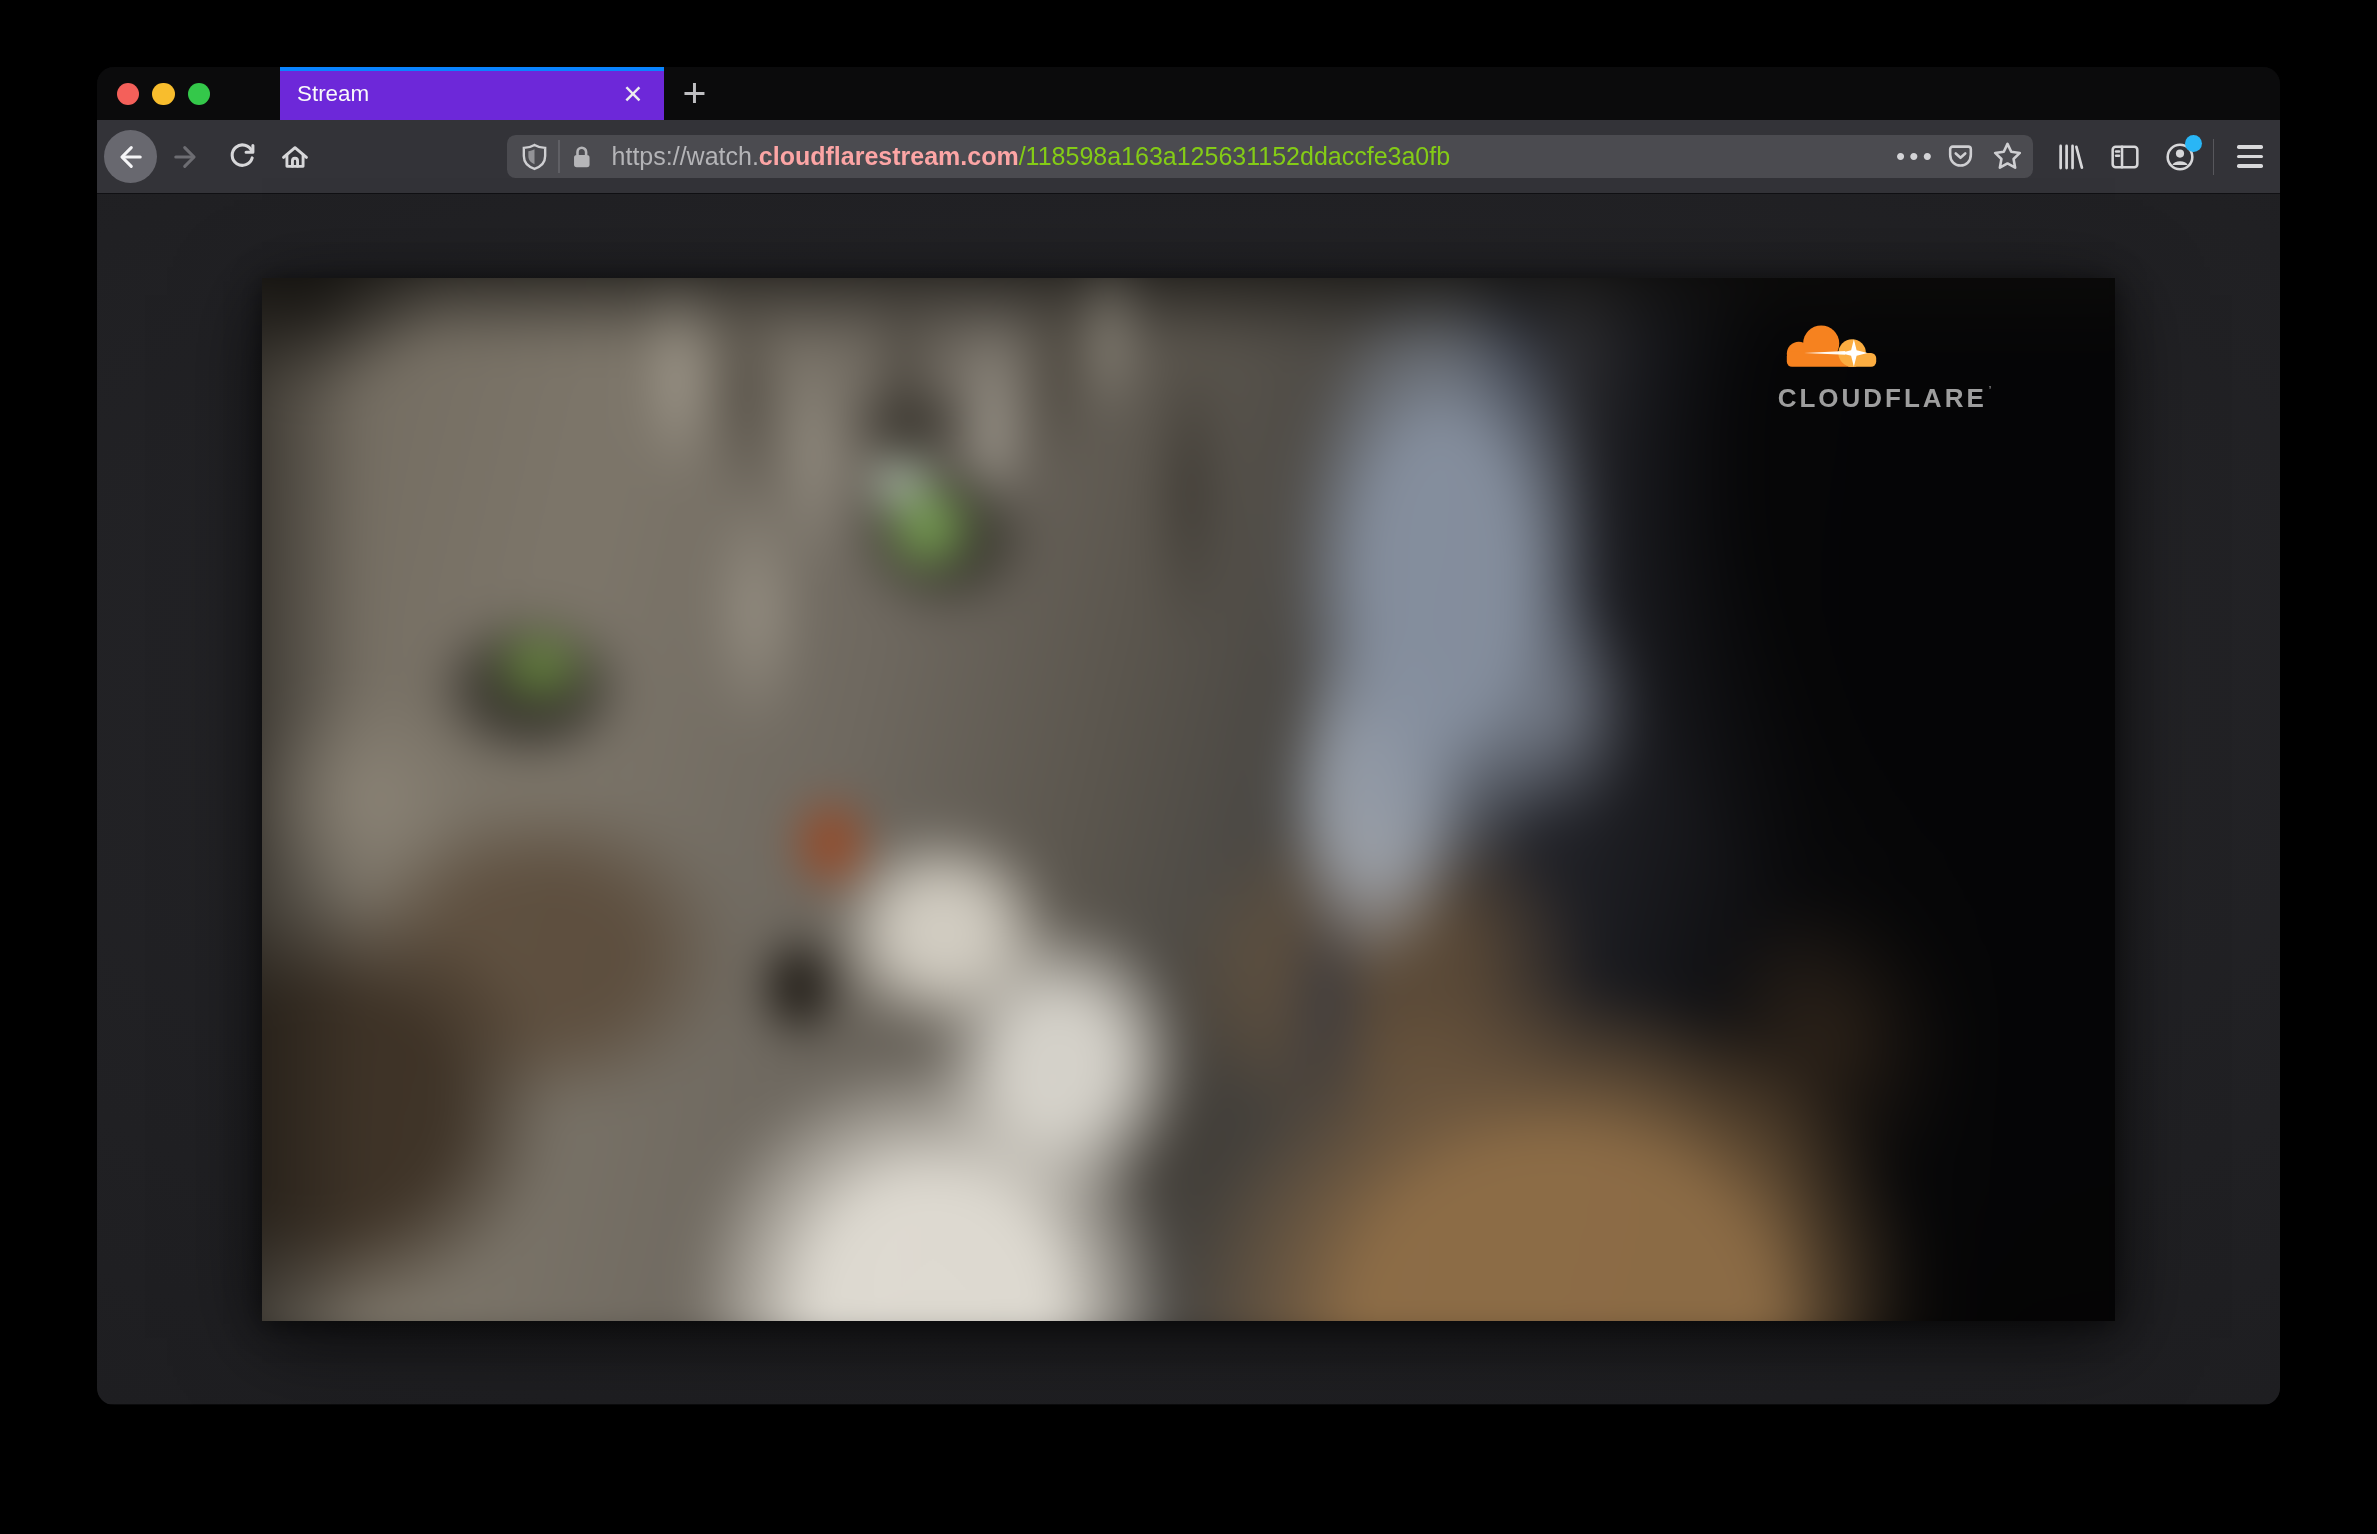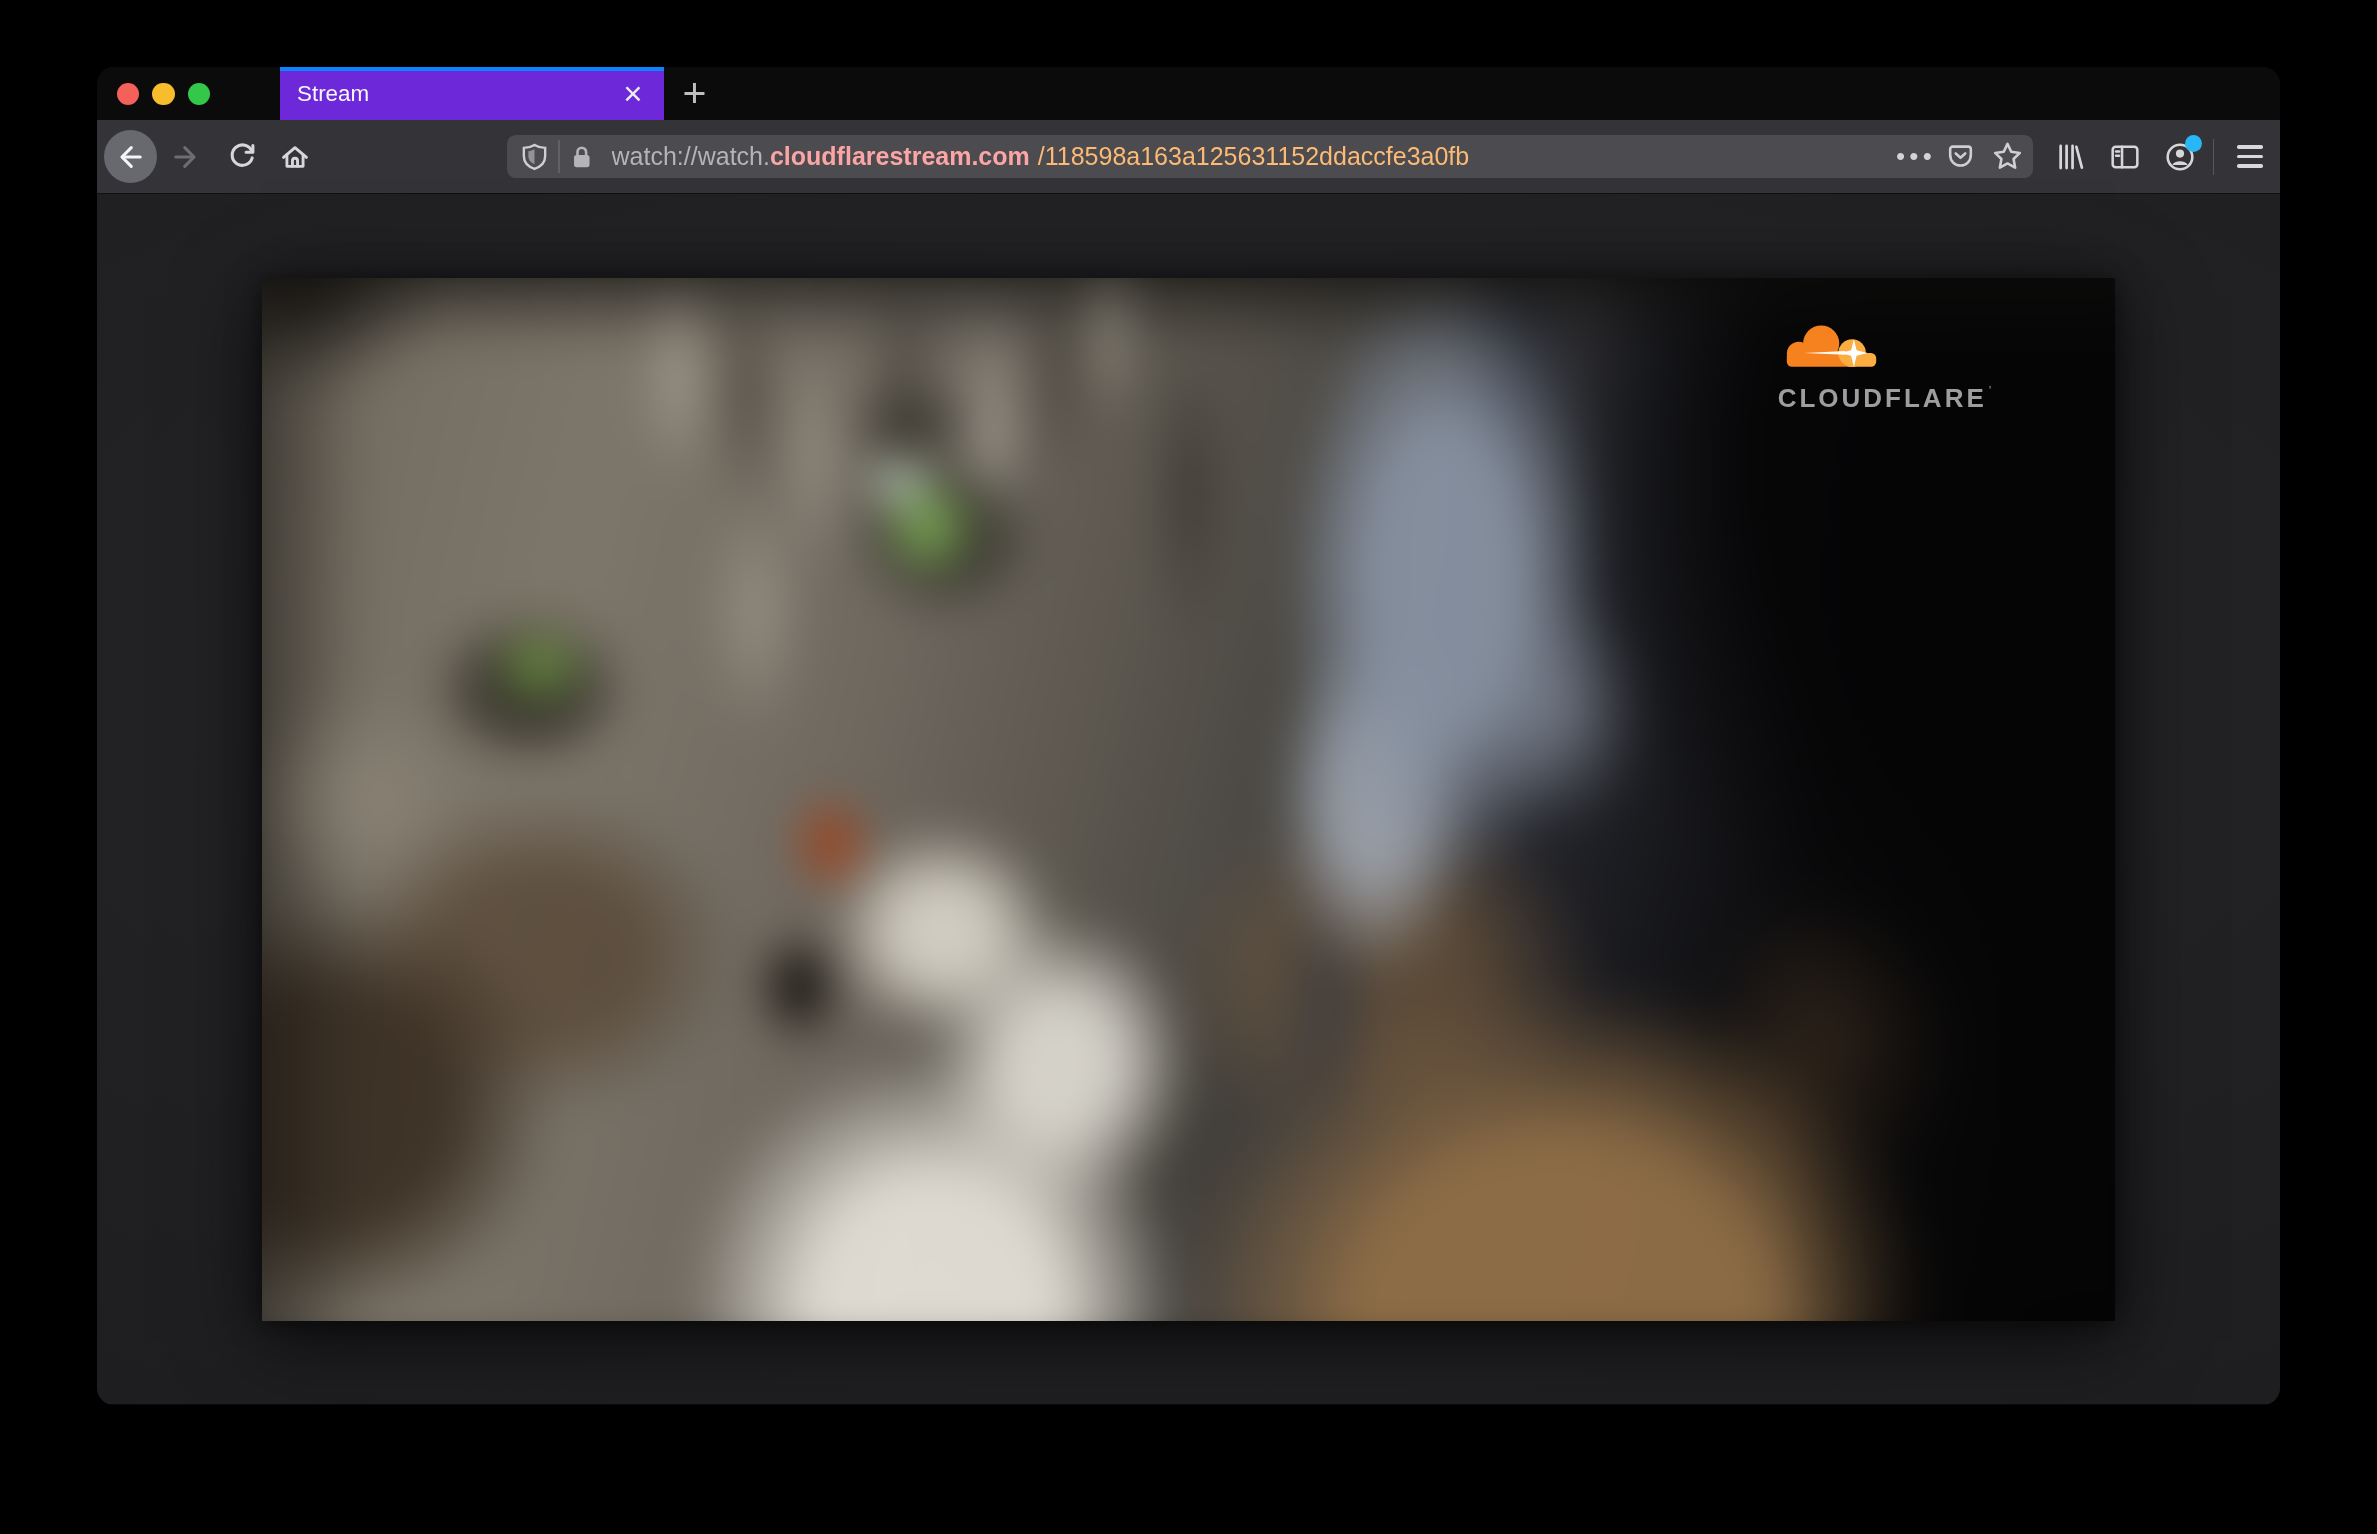--- a/index.html
+++ b/index.html
@@ -47,21 +47,21 @@
             border-radius:8.6px; display:flex; align-items:center; flex:none; }
   .ubtn { width:38px; height:43px; display:flex; align-items:center;
           justify-content:center; color:#cfcfd2; flex:none; }
   .ubtn.shield { width:34px; margin-left:10.3px; }
   .u-sep { width:1.7px; height:33px; background:#606065; margin-left:6.9px; flex:none; }
   .lockwrap { margin-left:8.6px; }
   .urltext { margin-left:15.5px; font-size:25px; white-space:nowrap; overflow:hidden;
              flex:1 1 auto; }
   .url-prefix { color:#b4b4b7; }
   .url-domain { color:#fca5a5; font-weight:600; }
-  .url-path   { color:#fdba74;margin-left:8px; }
+  .url-path   { color:#84cc16; }
   .page-actions { font-size:26px; letter-spacing:4.3px; color:#d3d3d6;
                   padding-left:4.3px; }
   .ubtn.right { margin-left:8.6px; }
   .ubtn.star  { margin-right:6.9px; }
 
   .t-sep { width:1.7px; height:36px; background:#57575c; margin-left:12px; flex:none; }
   .lib    { margin-left:17px; }
   .sideb  { margin-left:13.8px; }
   .acct   { margin-left:13.8px; position:relative; }
   .badge  { position:absolute; top:5.2px; right:-1.7px; width:17px; height:17px;
@@ -213,21 +213,21 @@
 
       <div class="u-sep"></div>
 
       <div class="lockwrap">
         <svg width="27.6" height="27.6" viewBox="0 0 32 32">
           <rect x="7" y="14" width="18" height="14" rx="3" fill="#b5b5b8"></rect>
           <path d="M11 14 v-3.5 a5 5 0 0 1 10 0 V14" stroke="#b5b5b8" stroke-width="3" fill="none"></path>
         </svg>
       </div>
 
-      <div class="urltext"><span class="url-prefix">watch://watch.</span><span class="url-domain">cloudflarestream.com</span><span class="url-path">/118598a163a125631152ddaccfe3a0fb</span></div>
+      <div class="urltext"><span class="url-prefix">https://watch.</span><span class="url-domain">cloudflarestream.com</span><span class="url-path">/118598a163a125631152ddaccfe3a0fb</span></div>
 
       <div class="ubtn right">
         <span class="page-actions">•••</span>
       </div>
 
       <div class="ubtn right">
         <span>
           <svg width="31" height="31" viewBox="0 0 36 36" fill="none" stroke="currentColor" stroke-width="3" stroke-linecap="round" stroke-linejoin="round">
             <path d="M6 9.5 a3 3 0 0 1 3 -3 h18 a3 3 0 0 1 3 3 v6.5 c0 7.5 -5.4 12.5 -12 12.5 c-6.6 0 -12 -5 -12 -12.5 Z"></path>
             <path d="M12.5 14.5 L18 19.5 L23.5 14.5"></path>

